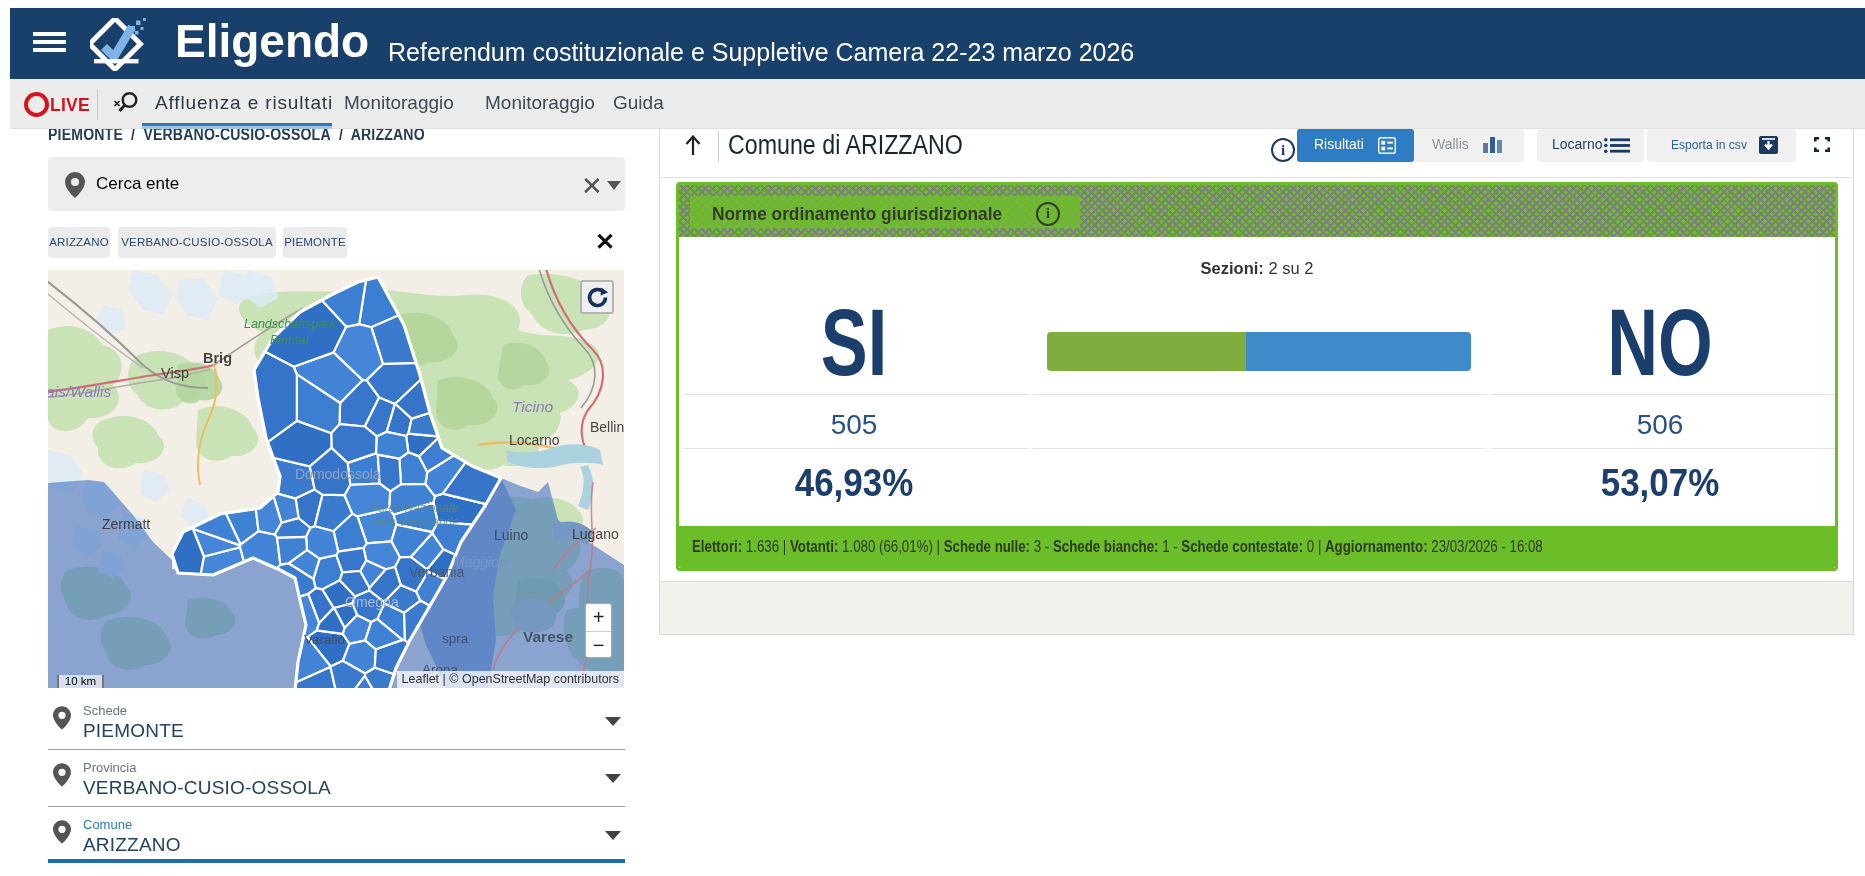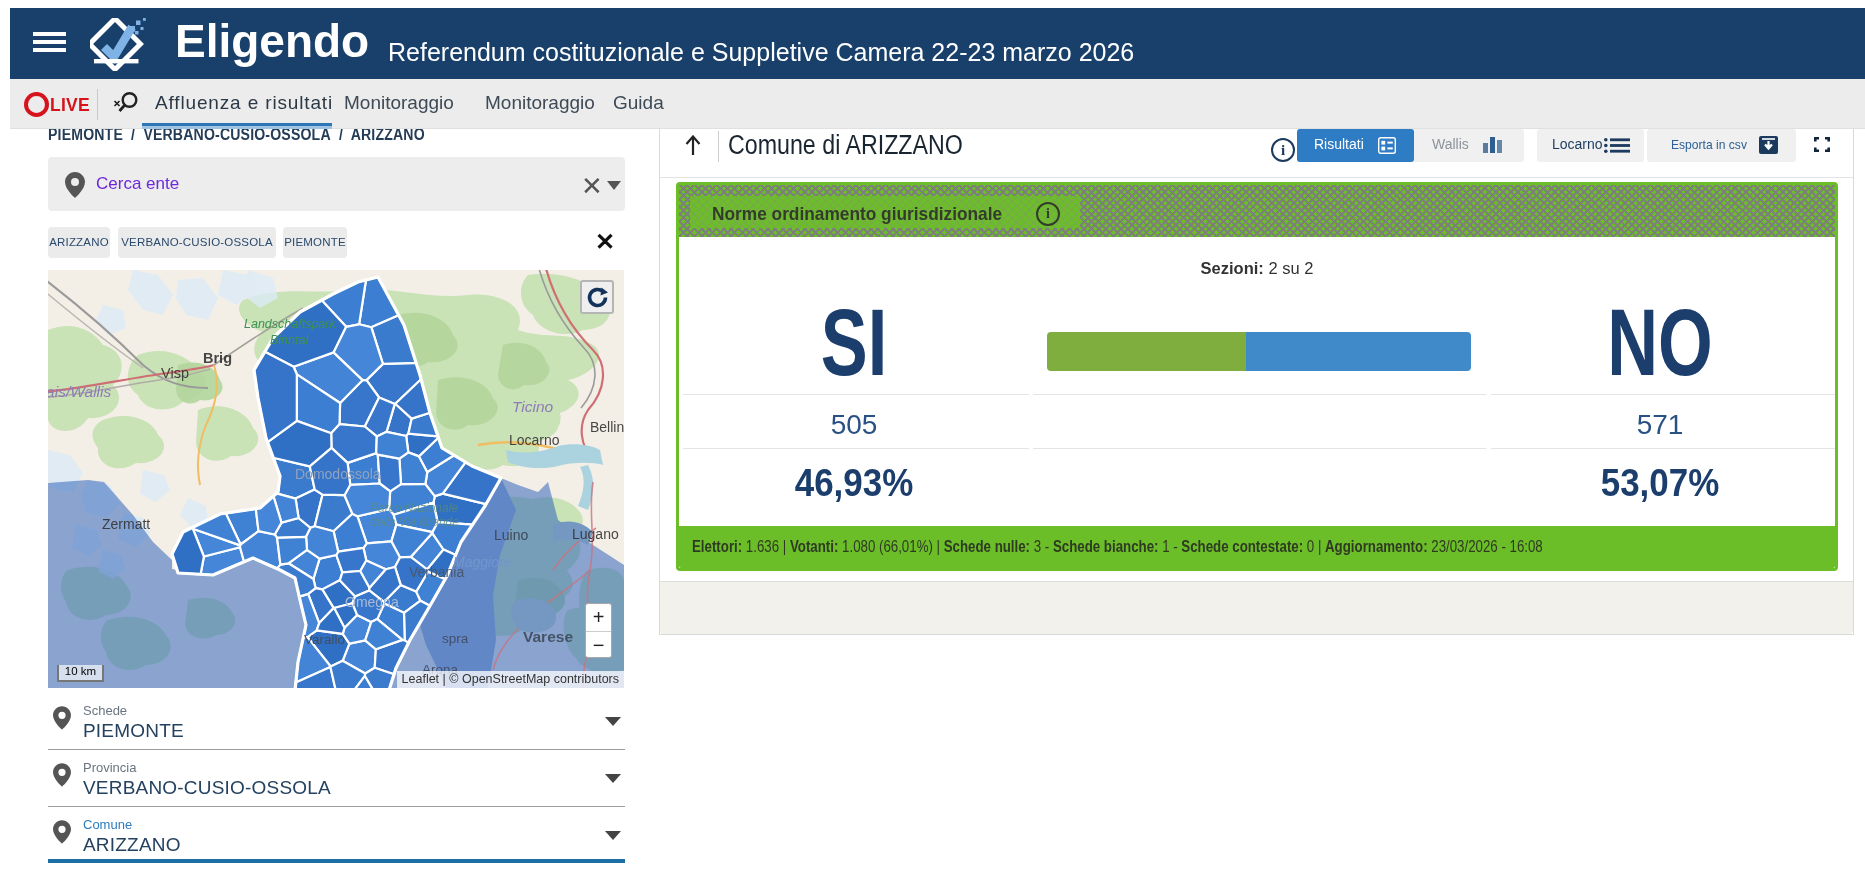--- a/index.html
+++ b/index.html
@@ -17,21 +17,21 @@
 #tabsep { left:87px; top:10px; width:1px; height:31px; background:#c9c9c9; }
 .tab { position:absolute; top:13px; font-size:19px; color:#3e4a56; white-space:nowrap; }
 #tab1 { left:145px; color:#2b3947; letter-spacing:0.85px; }
 #tab2 { left:334px; }
 #tab3 { left:475px; }
 #tab4 { left:603px; }
 #tabunderline { left:132px; top:44px; width:190px; height:6px; background:linear-gradient(#2f76b7 0 3px, #9fc3e2 3px 6px); }
 #breadcrumb { left:48px; top:126px; font-size:16px; font-weight:bold; color:#253c57; z-index:1; letter-spacing:0.2px; transform:scaleX(0.88); transform-origin:0 0; white-space:nowrap;}
 #searchbox { left:48px; top:157px; width:577px; height:54px; background:#ededed; border-radius:4px; }
 #searchpin { left:65px; top:172px; }
-#searchtxt { left:96px; top:174px; font-size:17px; color:#6d28d9; }
+#searchtxt { left:96px; top:174px; font-size:17px; color:#000000; }
 #searchx { left:581px; top:171px; font-size:26px; color:#555; }
 #searchcaret { left:607px; top:181px; width:0; height:0; border-left:7.5px solid transparent; border-right:7.5px solid transparent; border-top:9px solid #555; }
 .chip { position:absolute; top:227px; height:31px; background:#ebebeb; border-radius:4px; font-size:11.5px; color:#2a4a6d; line-height:31px; text-align:center; letter-spacing:0.2px; white-space:nowrap; }
 #chipx { left:595px; top:228px; font-size:24px; color:#111; font-weight:bold; }
 .selrow { position:absolute; left:48px; width:577px; }
 .selpin { position:absolute; left:5px; top:3px; }
 .sellabel { position:absolute; left:35px; top:0; font-size:13px; color:#6a7580; }
 .selval { position:absolute; left:35px; top:17px; font-size:19px; color:#24425f; letter-spacing:0.2px; }
 .selcaret { position:absolute; left:557px; top:14px; width:0; height:0; border-left:8px solid transparent; border-right:8px solid transparent; border-top:9px solid #444; }
 #selb1 { left:48px; top:749px; width:577px; height:1px; background:#9c9c9c; }
@@ -71,21 +71,21 @@
 #num1, #num2 { position:absolute; font-size:28px; color:#2a5183; width:350px; text-align:center; }
 #pct1, #pct2 { position:absolute; font-size:38px; font-weight:bold; color:#1c3e6d; width:350px; text-align:center; transform:scaleX(0.92); transform-origin:50% 0; }
 #cardfoot { position:absolute; left:0; top:341px; width:1156px; height:42px; background:#6cbe28; color:#2e3a22; font-size:16px; line-height:42px; border-radius:0 0 2px 2px; }
 #cardfoot .in { position:absolute; left:13px; white-space:nowrap; transform:scaleX(0.83); transform-origin:0 0; }
 #map { left:48px; top:270px; width:576px; height:418px; overflow:hidden; background:#f3efe7; }
 .mapctl { position:absolute; background:#fff; border:1px solid #a9a9a9; border-radius:3px; }
 #mrefresh { left:532px; top:10px; width:34px; height:34px; background:#efefef; border:2px solid #b5b5b5; }
 #mzoom { left:537px; top:333px; width:27px; height:55px; }
 #mzoom .zb { width:100%; height:27px; text-align:center; font-size:20px; color:#222; line-height:26px; }
 #mzoom .zb+.zb { border-top:1px solid #ccc; }
-#mscale { position:absolute; left:9px; top:395px; width:47px; height:17px; background:rgba(255,255,255,0.65); border:2px solid #777; border-top:none; font-size:11.5px; line-height:13px; text-align:center; color:#000; }
+#mscale { position:absolute; left:9px; top:405px; width:47px; height:17px; background:rgba(255,255,255,0.65); border:2px solid #777; border-top:none; font-size:11.5px; line-height:13px; text-align:center; color:#000; }
 #mattr { right:0; bottom:0; height:17px; background:rgba(255,255,255,0.75); font-size:12.5px; color:#333; padding:1px 5px 0 5px; }
 </style></head>
 <body>
 <div id="page">
   <div id="navbar" class="abs">
     <div id="burger" class="abs">
         <div></div>
         <div></div>
         <div></div>
       </div>
@@ -415,21 +415,21 @@
     <div id="bigSI" class="bigSN">SI</div>
     <div id="bigNO" class="bigSN">NO</div>
     <div id="bar">
         <div id="barg"></div>
         <div id="barb"></div>
       </div>
     <div class="divid" style="left:4px; top:209px; width:346px;"></div>
     <div class="divid" style="left:354px; top:209px; width:453px;"></div>
     <div class="divid" style="left:812px; top:209px; width:344px;"></div>
     <div id="num1" style="left:0; top:224px;">505</div>
-    <div id="num2" style="left:806px; top:224px;">571</div>
+    <div id="num2" style="left:806px; top:224px;">506</div>
     <div class="divid" style="left:4px; top:263px; width:346px;"></div>
     <div class="divid" style="left:354px; top:263px; width:453px;"></div>
     <div class="divid" style="left:812px; top:263px; width:344px;"></div>
     <div id="pct1" style="left:0; top:277px;">46,93%</div>
     <div id="pct2" style="left:806px; top:277px;">53,07%</div>
     <div id="cardfoot">
         <span class="in"><b>Elettori:</b> 1.636 | <b>Votanti:</b> 1.080 (66,01%) | <b>Schede nulle:</b> 3 - <b>Schede bianche:</b> 1 - <b>Schede contestate:</b> 0 | <b>Aggiornamento:</b> 23/03/2026 - 16:08</span>
       </div>
   </div>
 </div>

